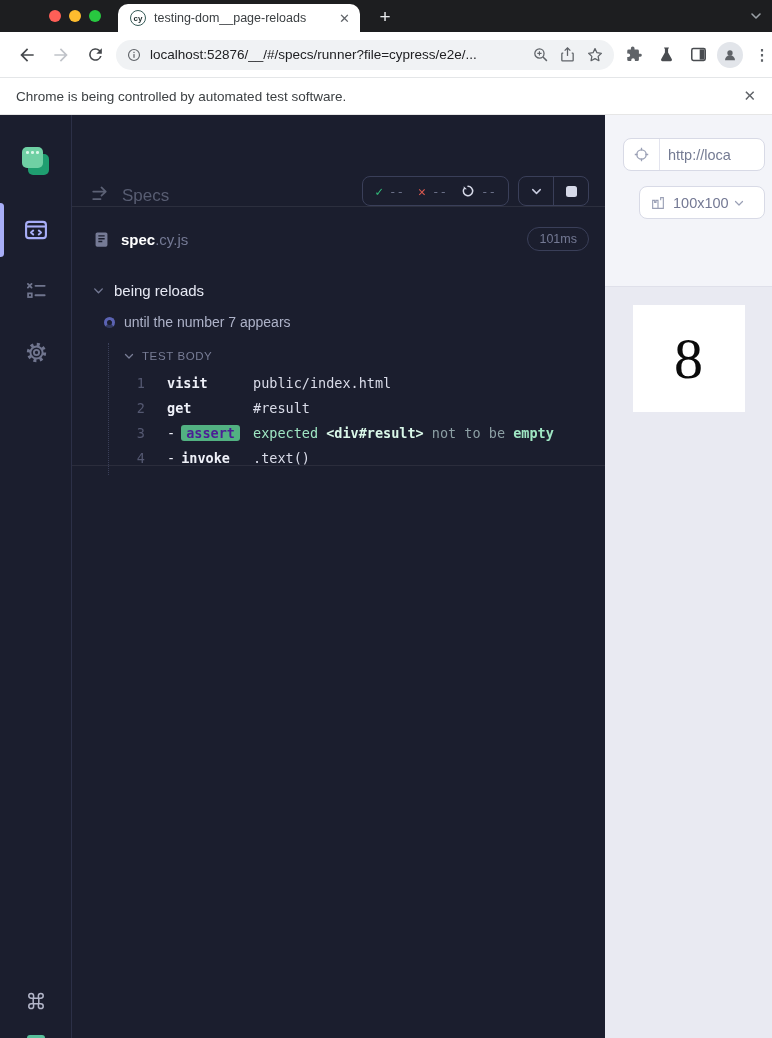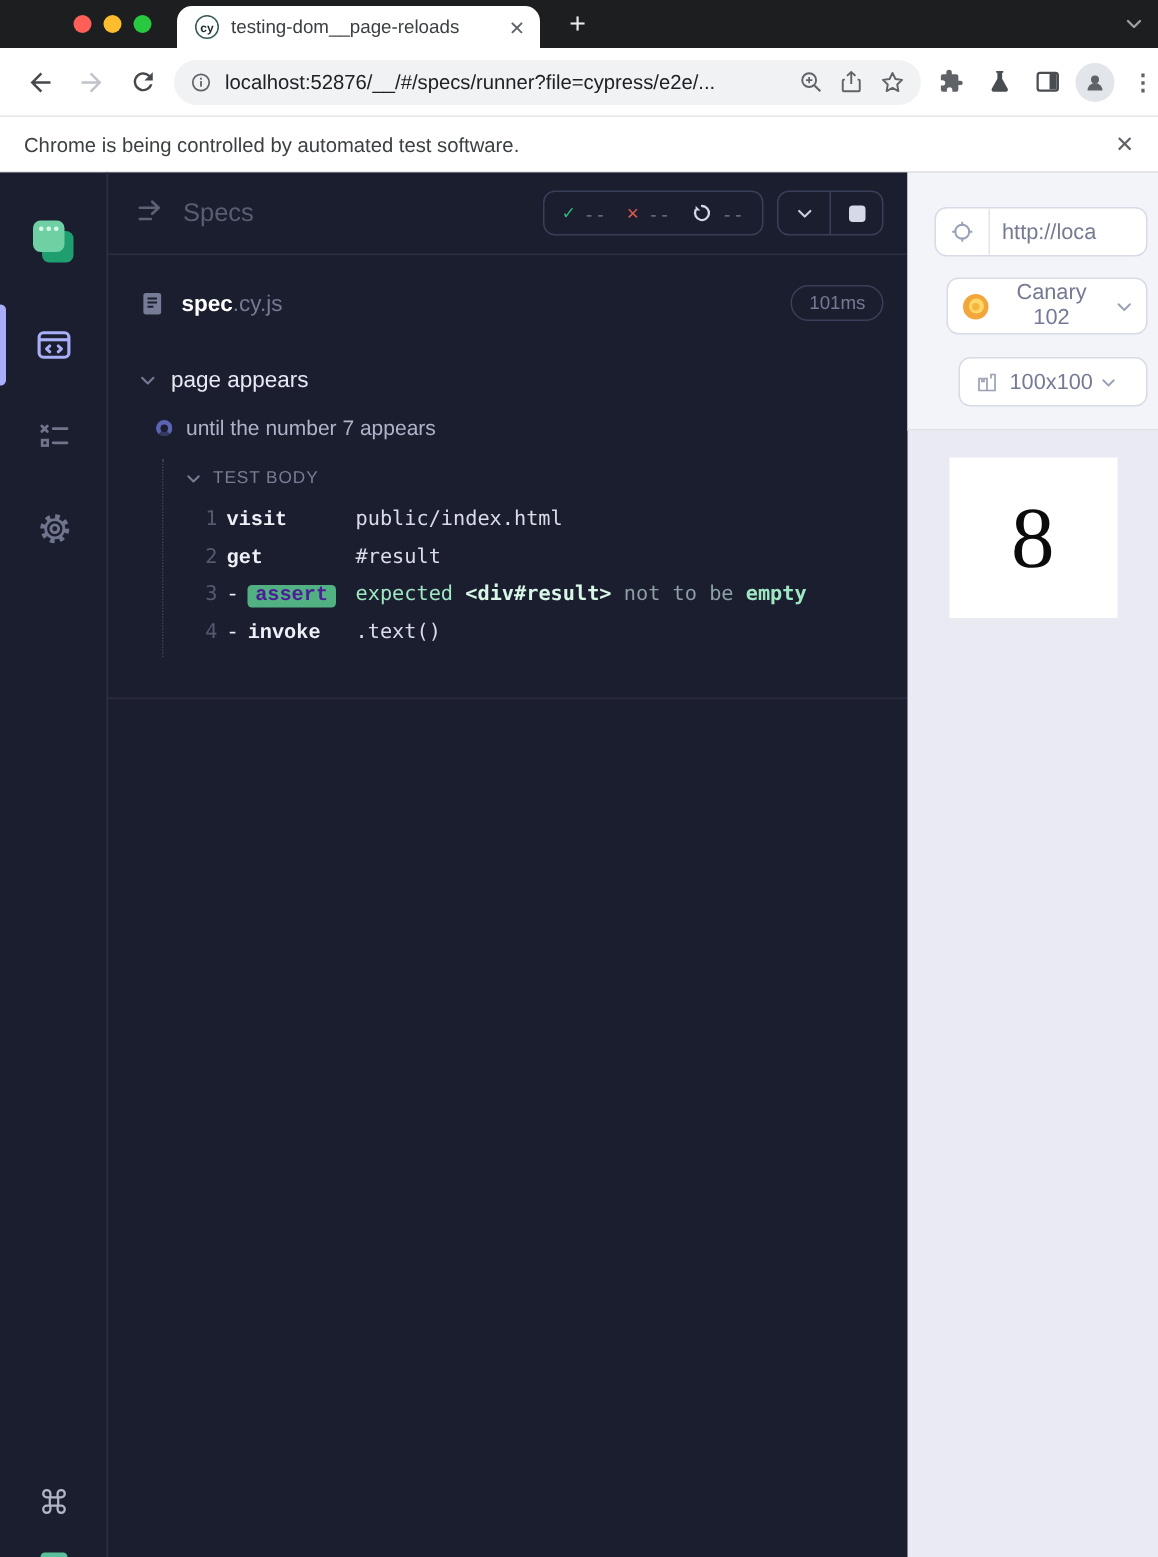--- a/index.html
+++ b/index.html
@@ -47,21 +47,21 @@
   .sb-item { position:absolute; left:0; width:72px; height:56px; display:flex; align-items:center; justify-content:center; }
   .active-pill { position:absolute; left:-3px; top:88px; width:7px; height:54px; background:#a8aef7; border-radius:4px; }
   .cy-logo { position:relative; width:28px; height:28px; }
   .cy-back { position:absolute; left:6px; top:7px; width:21px; height:21px; border-radius:5px; background:#1f9e70; }
   .cy-front { position:absolute; left:0; top:0; width:21px; height:21px; border-radius:5px; background:#6fd0a4; }
   .cy-dots { position:absolute; left:4px; top:4px; display:flex; gap:2.5px; }
   .cy-dots i { width:2.6px; height:2.6px; border-radius:50%; background:#d9f7e8; }
 
   
   .reporter { position:relative; width:533px; background:#1b1e2e; flex:0 0 auto; }
-  .rep-header { height:55px; display:flex; align-items:center; padding:0 16px 0 18px; border-bottom:1px solid rgba(255,255,255,.08); }
+  .rep-header { height:92px; display:flex; align-items:flex-end; padding:0 16px 0 18px; border-bottom:1px solid rgba(255,255,255,.08); }
   .rep-title { margin-left:10px; font-size:17px; color:#585d72; flex:1; }
   .stats-group { display:flex; align-items:center; height:30px; border:1px solid #3a3f59; border-radius:8px;
                  padding:0 12px; gap:6px; font-family:"DejaVu Sans Mono", monospace; font-size:12.5px; }
   .stat-dash { color:#6a6f87; margin-right:8px; }
   .stat-pass { color:#31b979; font-size:13px; }
   .stat-fail { color:#d9594f; font-size:13px; font-weight:bold; }
   .btn-group { display:flex; align-items:center; height:30px; border:1px solid #3a3f59; border-radius:8px; margin-left:9px; }
   .btn-cell { width:34px; height:100%; display:flex; align-items:center; justify-content:center; }
   .btn-sep { width:1px; height:100%; background:#3a3f59; }
   .stop-sq { width:11px; height:11px; border-radius:2.5px; background:#d6d9e8; }
@@ -77,21 +77,21 @@
   .suite-title { margin-left:9px; font-size:15px; color:#e7e9f4; }
   .row-test { display:flex; align-items:center; height:30px; margin-top:2px; padding-left:12px; }
   .spinner { width:11px; height:11px; border-radius:50%; border:3px solid #5b63b3; border-bottom-color:#333a5e; flex:0 0 auto;}
   .test-title { margin-left:9px; font-size:14px; color:#aeb3c9;text-align:center; }
   .test-body { border-left:1px dotted #3a3f59; margin-left:16px; margin-top:6px; padding-left:14px; }
   .row-section { display:flex; align-items:center; height:26px; }
   .section-label { margin-left:7px; font-size:11.5px; color:#787d96; letter-spacing:.6px; }
   .cmds { margin-top:6px; font-family:"DejaVu Sans Mono", monospace; font-size:13.5px; }
   .cmd-row { display:flex; align-items:baseline; height:25px; }
   .cmd-num { width:22px; text-align:right; color:#545871; flex:0 0 auto; }
-  .cmd-main { margin-left:6px; width:86px; color:#eef0f8; font-weight:bold; flex:0 0 auto; display:flex; gap:6px;font-family:Liberation Mono, monospace;}
+  .cmd-main { margin-left:22px; width:86px; color:#eef0f8; font-weight:bold; flex:0 0 auto; display:flex; gap:6px;}
   .cmd-dash { color:#eef0f8; font-weight:normal; }
   .badge-assert { background:#52b182; color:#4c1d95; font-weight:bold; border-radius:3px; padding:0 5px; }
   .cmd-args { color:#dadce9; }
   .assert-args .t-norm { color:#9fe6c3; }
   .assert-args .t-strong { color:#d9f7e8; font-weight:bold; }
   .assert-args .t-mute { color:#8c9fa4; }
   .rep-bottom-line { position:absolute; left:0; top:350px; width:100%; height:1px; background:rgba(255,255,255,.07); }
 
   
   .aut { position:relative; width:166px; background:#e9eaf2; flex:1; }
@@ -317,21 +317,21 @@
         <span class="duration-badge">101ms</span>
       </div>
 
       <div class="suite">
         <div class="row-suite">
           <span>
             <svg width="13" height="13" viewBox="0 0 24 24">
                 <path d="M5 9l7 7 7-7" fill="none" stroke="#747994" stroke-width="2.6" stroke-linecap="round" stroke-linejoin="round"></path>
               </svg>
           </span>
-          <span class="suite-title">page appears</span>
+          <span class="suite-title">being reloads</span>
         </div>
         <div class="row-test">
           <span class="spinner"></span>
           <span class="test-title">until the number 7 appears</span>
         </div>
         <div class="test-body">
           <div class="row-section">
             <span>
               <svg width="12" height="12" viewBox="0 0 24 24">
                   <path d="M5 9l7 7 7-7" fill="none" stroke="#787d96" stroke-width="2.6" stroke-linecap="round" stroke-linejoin="round"></path>
@@ -385,32 +385,20 @@
       <div class="aut-controls">
         <div class="aut-url">
           <span class="aut-url-ic">
             <svg width="17" height="17" viewBox="0 0 24 24">
                 <circle cx="12" cy="12" r="6.6" fill="none" stroke="#9aa0b5" stroke-width="1.8"></circle>
                 <path d="M12 2.5v4M12 17.5v4M2.5 12h4M17.5 12h4" stroke="#9aa0b5" stroke-width="1.8"></path>
               </svg>
           </span>
           <span class="aut-url-text">http://loca</span>
         </div>
-        <div class="aut-select sel-browser">
-          <span class="canary-ic"></span>
-          <span class="sel-label">
-            <span>Canary</span><br>
-            <span>102</span>
-          </span>
-          <span>
-            <svg width="13" height="13" viewBox="0 0 24 24">
-                <path d="M5 9l7 7 7-7" fill="none" stroke="#9aa0b5" stroke-width="2.4" stroke-linecap="round" stroke-linejoin="round"></path>
-              </svg>
-          </span>
-        </div>
         <div class="aut-select sel-viewport">
           <span>
             <svg width="16" height="16" viewBox="0 0 24 24">
                 <path d="M4 20V8h3v3h2V8h3v12z" fill="none" stroke="#9aa0b5" stroke-width="1.7"></path>
                 <path d="M12 20h8V4h-4v4" fill="none" stroke="#9aa0b5" stroke-width="1.7"></path>
               </svg>
           </span>
           <span class="sel-label2">100x100</span>
           <span>
             <svg width="12" height="12" viewBox="0 0 24 24">

